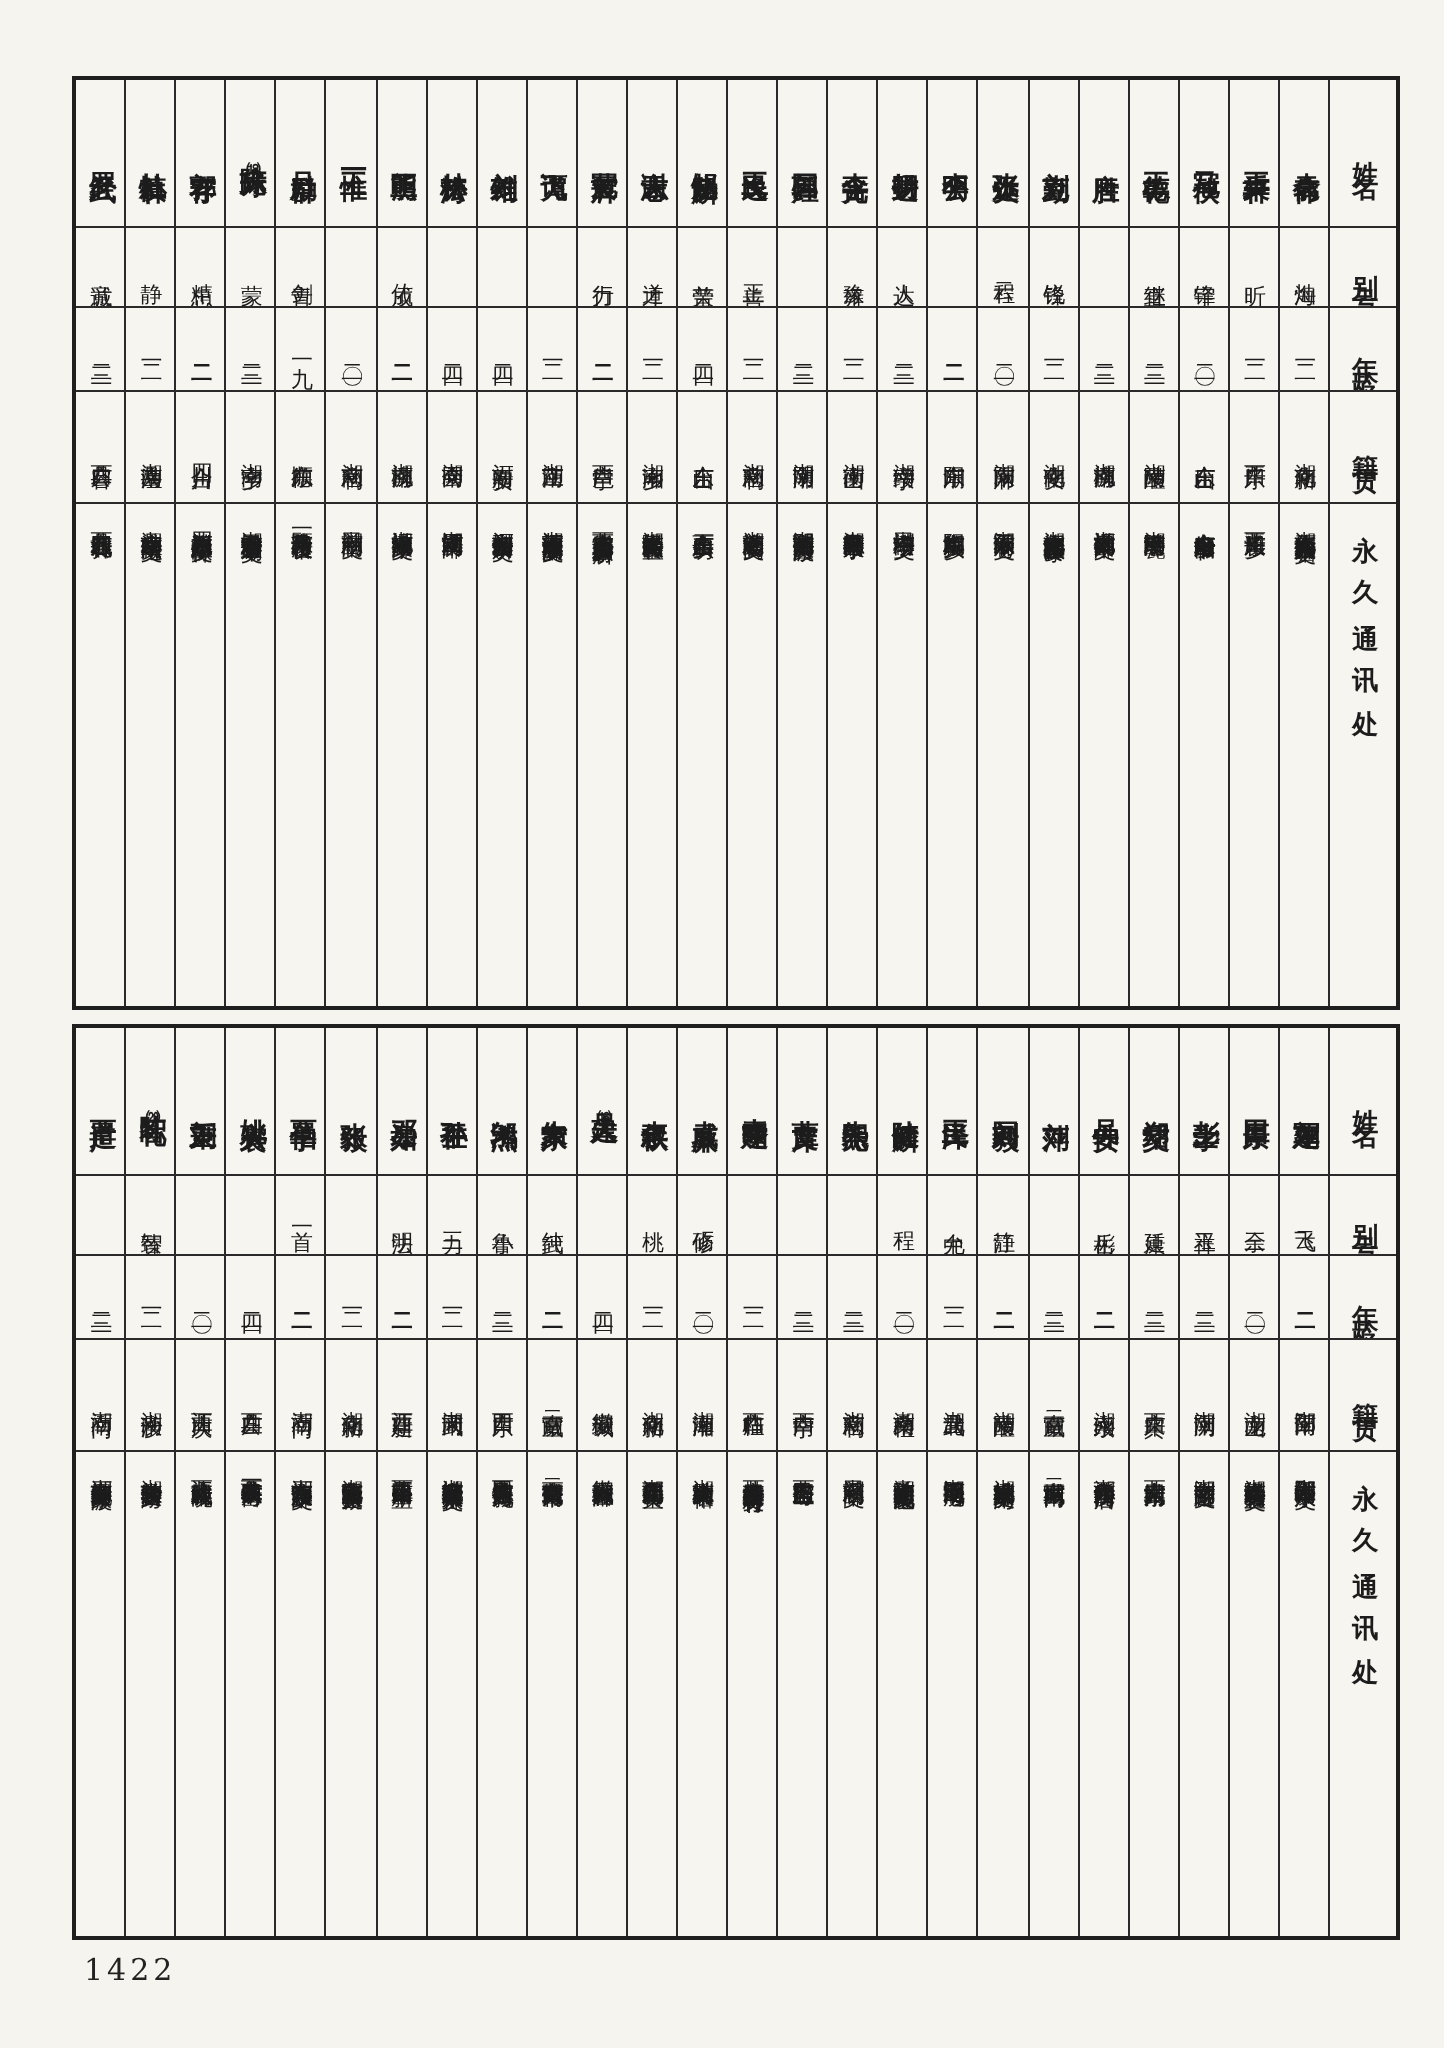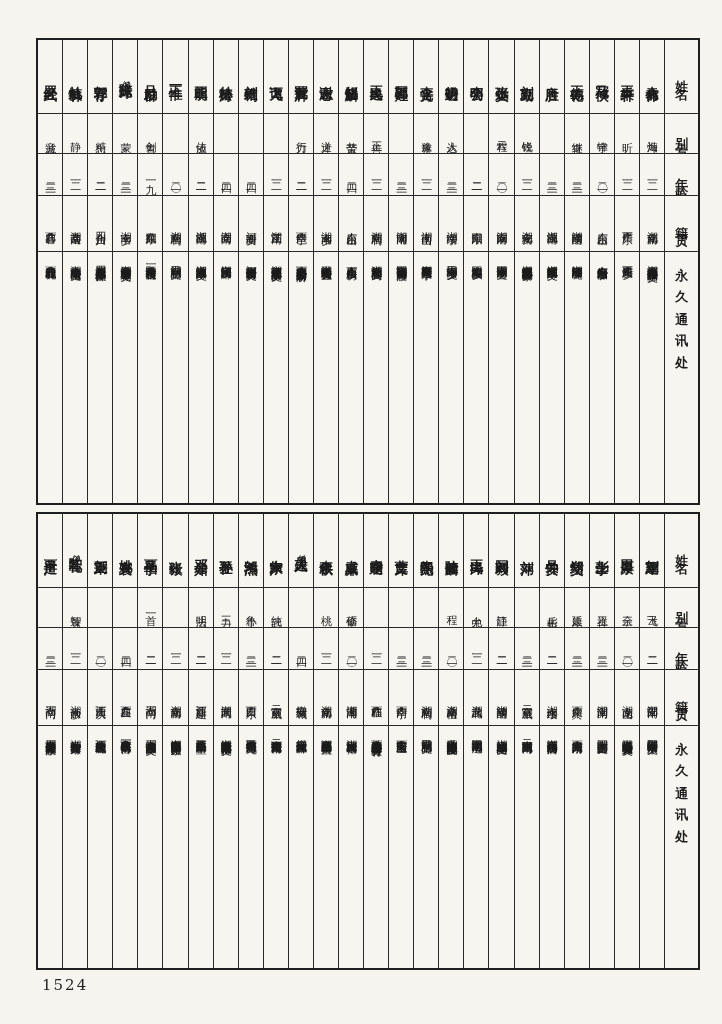--- a/index.html
+++ b/index.html
@@ -937,14 +937,14 @@
         </div>
     <div class="cell native-cell">
           <span class="vt t-native">湖南石门</span>
         </div>
     <div class="cell addr-cell">
           <span class="vt t-addr">湖南石门磨邮转罗家坪鲍家渡</span>
         </div>
   </div>
     </section>
 
-  <div class="page-number">1524</div>
+  <div class="page-number">1422</div>
 </div>
 
 </body></html>

